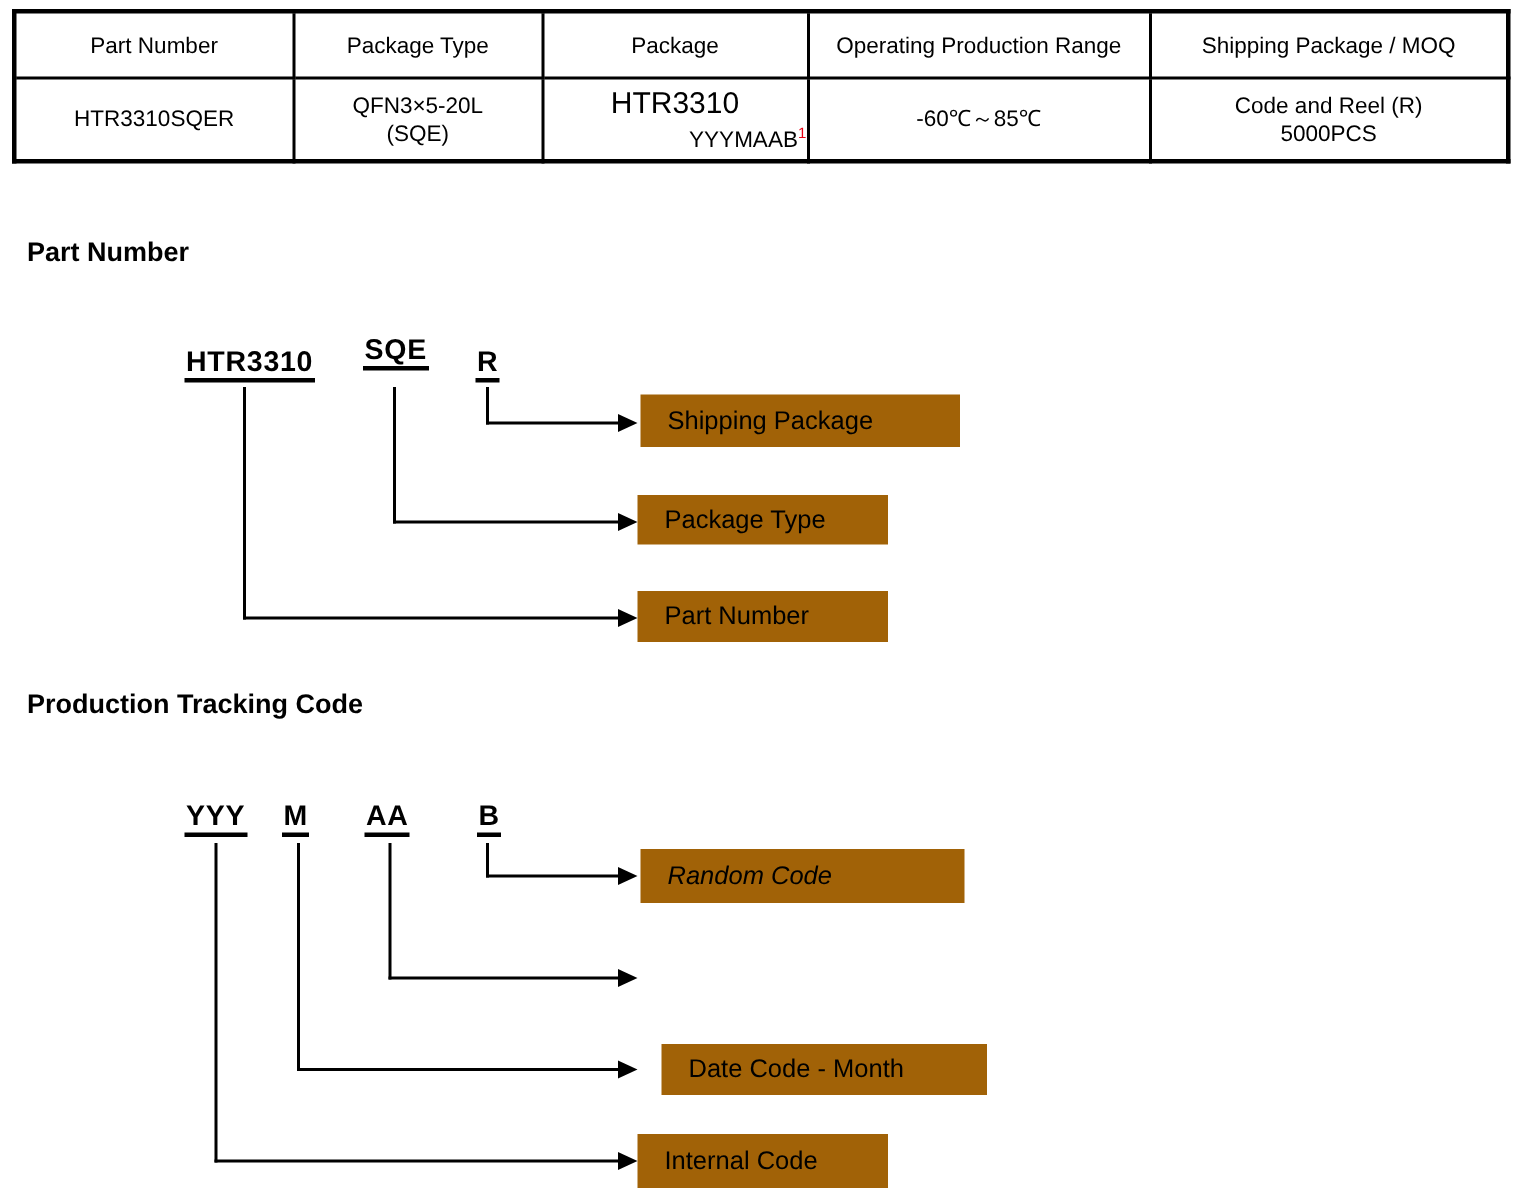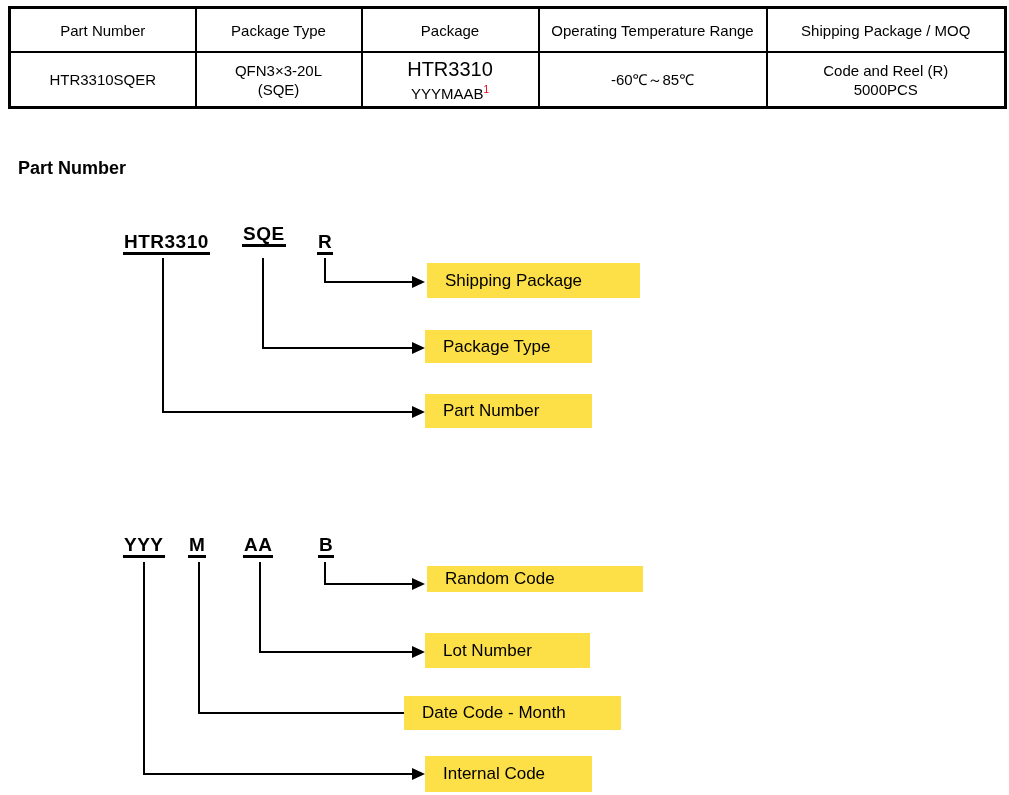--- a/index.html
+++ b/index.html
@@ -10,37 +10,37 @@
   
   table.order{
     position:absolute;left:8px;top:6px;width:996px;
     border-collapse:collapse;table-layout:fixed;
     border:3px solid #000;text-align:center;
   }
   table.order th,table.order td{border:2px solid #000;padding:0;vertical-align:middle;}
   table.order thead th{height:42px;font-weight:normal;font-size:15px;line-height:19px;}
   table.order tbody td{height:53px;font-size:15px;line-height:19px;}
   .marking-l1{font-size:20px;line-height:23px;}
-  .marking-l2{font-size:15px;line-height:17px;}
+  .marking-l2{font-size:15px;line-height:17px;text-align:right;}
   sup.footnote{color:#E60012;font-size:10px;}
   
   .sec-heading{position:absolute;left:18px;font-size:18px;font-weight:bold;}
   
   .seg{
     position:absolute;font-size:19px;font-weight:bold;line-height:19px;
     border-bottom:3px solid #000;padding:0 1px 1px 1px;letter-spacing:0.5px;
   }
   .vline{position:absolute;width:2px;background:#000;}
   .hline{position:absolute;height:2px;background:#000;}
   .arrow{
     position:absolute;width:0;height:0;
     border-left:13px solid #000;border-top:6px solid transparent;border-bottom:6px solid transparent;
   }
   .bluebox{
-    position:absolute;background:#fde047;display:flex;align-items:center;
+    position:absolute;background:#a16207;display:flex;align-items:center;
     padding-left:18px;font-size:17px;box-sizing:border-box;
   }
 </style>
 </head>
 <body>
 
 <div class="page">
 
   <table class="order">
     <colgroup>
@@ -48,29 +48,29 @@
         <col style="width:166px">
         <col style="width:177px">
       <col style="width:228px">
         <col style="width:239px">
     </colgroup>
     <thead>
       <tr>
         <th>Part Number</th>
         <th>Package Type</th>
         <th>Package</th>
-        <th>Operating Temperature Range</th>
+        <th>Operating Production Range</th>
         <th>Shipping Package / MOQ</th>
       </tr>
     </thead>
     <tbody>
       <tr>
         <td>HTR3310SQER</td>
         <td>
-          <div>QFN3×3-20L</div>
+          <div>QFN3×5-20L</div>
           <div>(SQE)</div>
         </td>
         <td>
           <div class="marking-l1">HTR3310</div>
           <div class="marking-l2"><span>YYYMAAB</span><sup class="footnote">1</sup></div>
         </td>
         <td>-60℃～85℃</td>
         <td>
           <div>Code and Reel (R)</div>
           <div>5000PCS</div>
@@ -94,20 +94,21 @@
   <div class="arrow" style="left:412px;top:342px;"></div>
 
   <div class="vline" style="left:162px;top:258px;height:155px;"></div>
   <div class="hline" style="left:162px;top:411px;width:251px;"></div>
   <div class="arrow" style="left:412px;top:406px;"></div>
 
   <div class="bluebox" style="left:427px;top:263px;width:213px;height:35px;">Shipping Package</div>
   <div class="bluebox" style="left:425px;top:330px;width:167px;height:33px;">Package Type</div>
   <div class="bluebox" style="left:425px;top:394px;width:167px;height:34px;">Part Number</div>
 
+  <div class="sec-heading" style="top:459px;">Production Tracking Code</div>
 
   <span class="seg" style="left:123px;top:535px;">YYY</span>
   <span class="seg" style="left:188px;top:535px;">M</span>
   <span class="seg" style="left:243px;top:535px;">AA</span>
   <span class="seg" style="left:318px;top:535px;">B</span>
 
   <div class="vline" style="left:324px;top:562px;height:23px;"></div>
   <div class="hline" style="left:324px;top:583px;width:89px;"></div>
   <div class="arrow" style="left:412px;top:578px;"></div>
 
@@ -116,18 +117,17 @@
   <div class="arrow" style="left:412px;top:646px;"></div>
 
   <div class="vline" style="left:198px;top:562px;height:152px;"></div>
   <div class="hline" style="left:198px;top:712px;width:215px;"></div>
   <div class="arrow" style="left:412px;top:707px;"></div>
 
   <div class="vline" style="left:143px;top:562px;height:213px;"></div>
   <div class="hline" style="left:143px;top:773px;width:270px;"></div>
   <div class="arrow" style="left:412px;top:768px;"></div>
 
-  <div class="bluebox" style="left:427px;top:566px;width:216px;height:26px;">Random Code</div>
-  <div class="bluebox" style="left:425px;top:633px;width:165px;height:35px;">Lot Number</div>
-  <div class="bluebox" style="left:404px;top:696px;width:217px;height:34px;">Date Code - Month</div>
+  <div class="bluebox" style="left:427px;top:566px;width:216px;height:36px;font-style:italic;">Random Code</div>
+  <div class="bluebox" style="left:441px;top:696px;width:217px;height:34px;">Date Code - Month</div>
   <div class="bluebox" style="left:425px;top:756px;width:167px;height:36px;">Internal Code</div>
 
 </div>
 
 </body></html>

